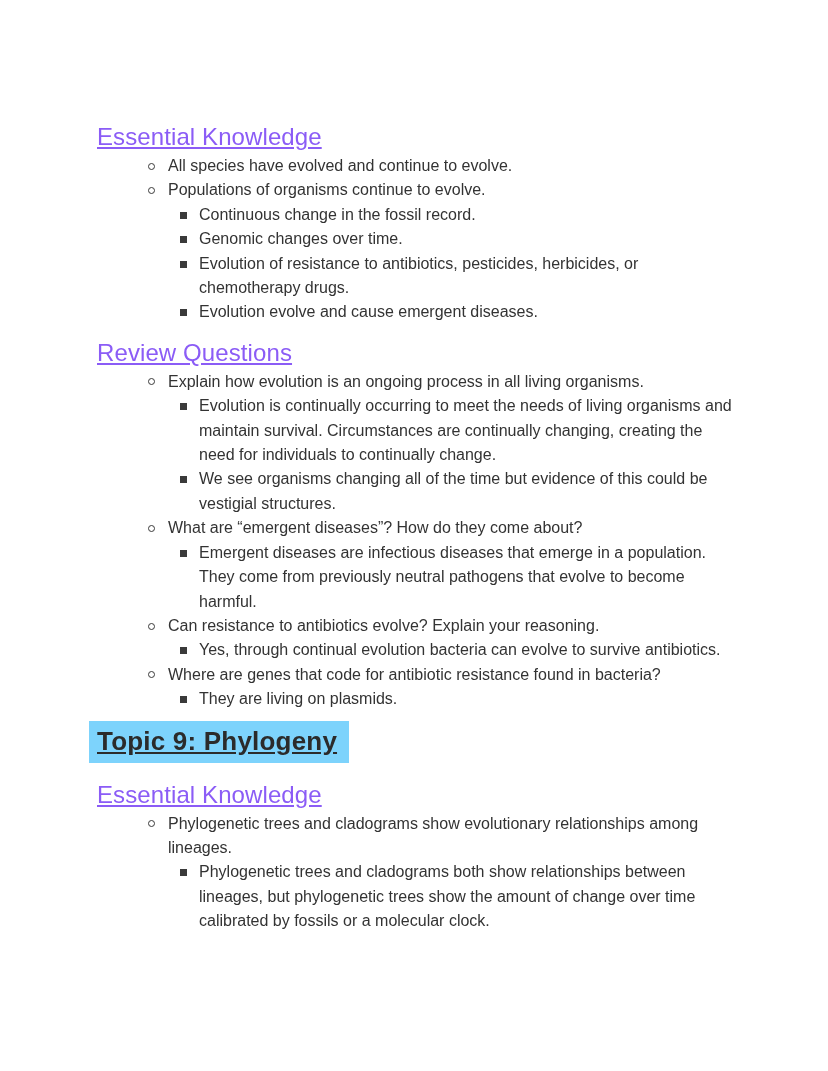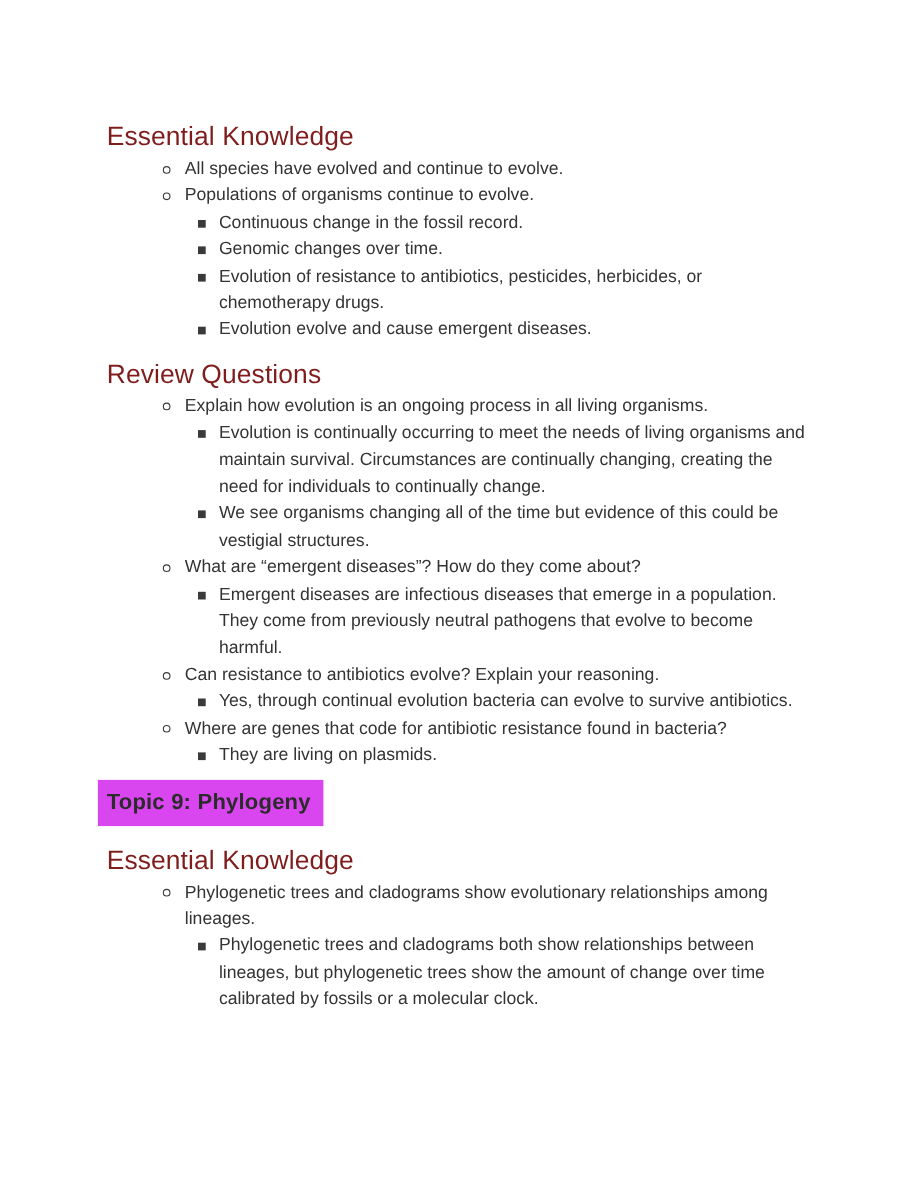--- a/index.html
+++ b/index.html
@@ -10,24 +10,25 @@
     height: 1071px;
     background: #ffffff;
     overflow: hidden;
     font-family: "Liberation Sans", "DejaVu Sans", sans-serif;
     color: #333333;
     padding: 110px 88px 0 97px;
   }
   h2.section-heading {
     font-size: 24px;
     font-weight: 400;
-    color: #7f1d1d;
+    color: #8b5cf6;
     line-height: 29px;
     letter-spacing: 0.1px;
-    margin: 0 0 3px 0;
+    margin: 12px 0 3px 0;
+    text-decoration: underline;
   }
   h2.spaced { margin-top: 13px; }
   h2.after-topic { margin-top: 17px; }
   ul.notes-list {
     list-style: none;
     font-size: 16px;
     line-height: 24.4px;
     color: #333333;
   }
   li { position: relative; }
@@ -44,28 +45,29 @@
   li.l2 > .bullet { left: 83px; top: 9px; }
   .bullet.ring {
     border: 1.5px solid #3a3a3a;
     border-radius: 50%;
     background: transparent;
   }
   .bullet.square { background: #3a3a3a; }
   .topic-wrap { margin-top: 9px; }
   h1.topic-heading {
     display: inline-block;
-    font-size: 20px;
+    font-size: 26px;
     font-weight: 700;
     line-height: 30px;
     color: #2b2b2b;
     letter-spacing: 0.2px;
-    background: #d946ef;
+    background: #7dd3fc;
     padding: 5px 12px 7px 8px;
     margin-left: -8px;
+    text-decoration: underline;
   }
 </style>
 </head>
 <body>
 
 <div class="page">
 
   <h2 class="section-heading">Essential Knowledge</h2>
 
   <ul class="notes-list">

